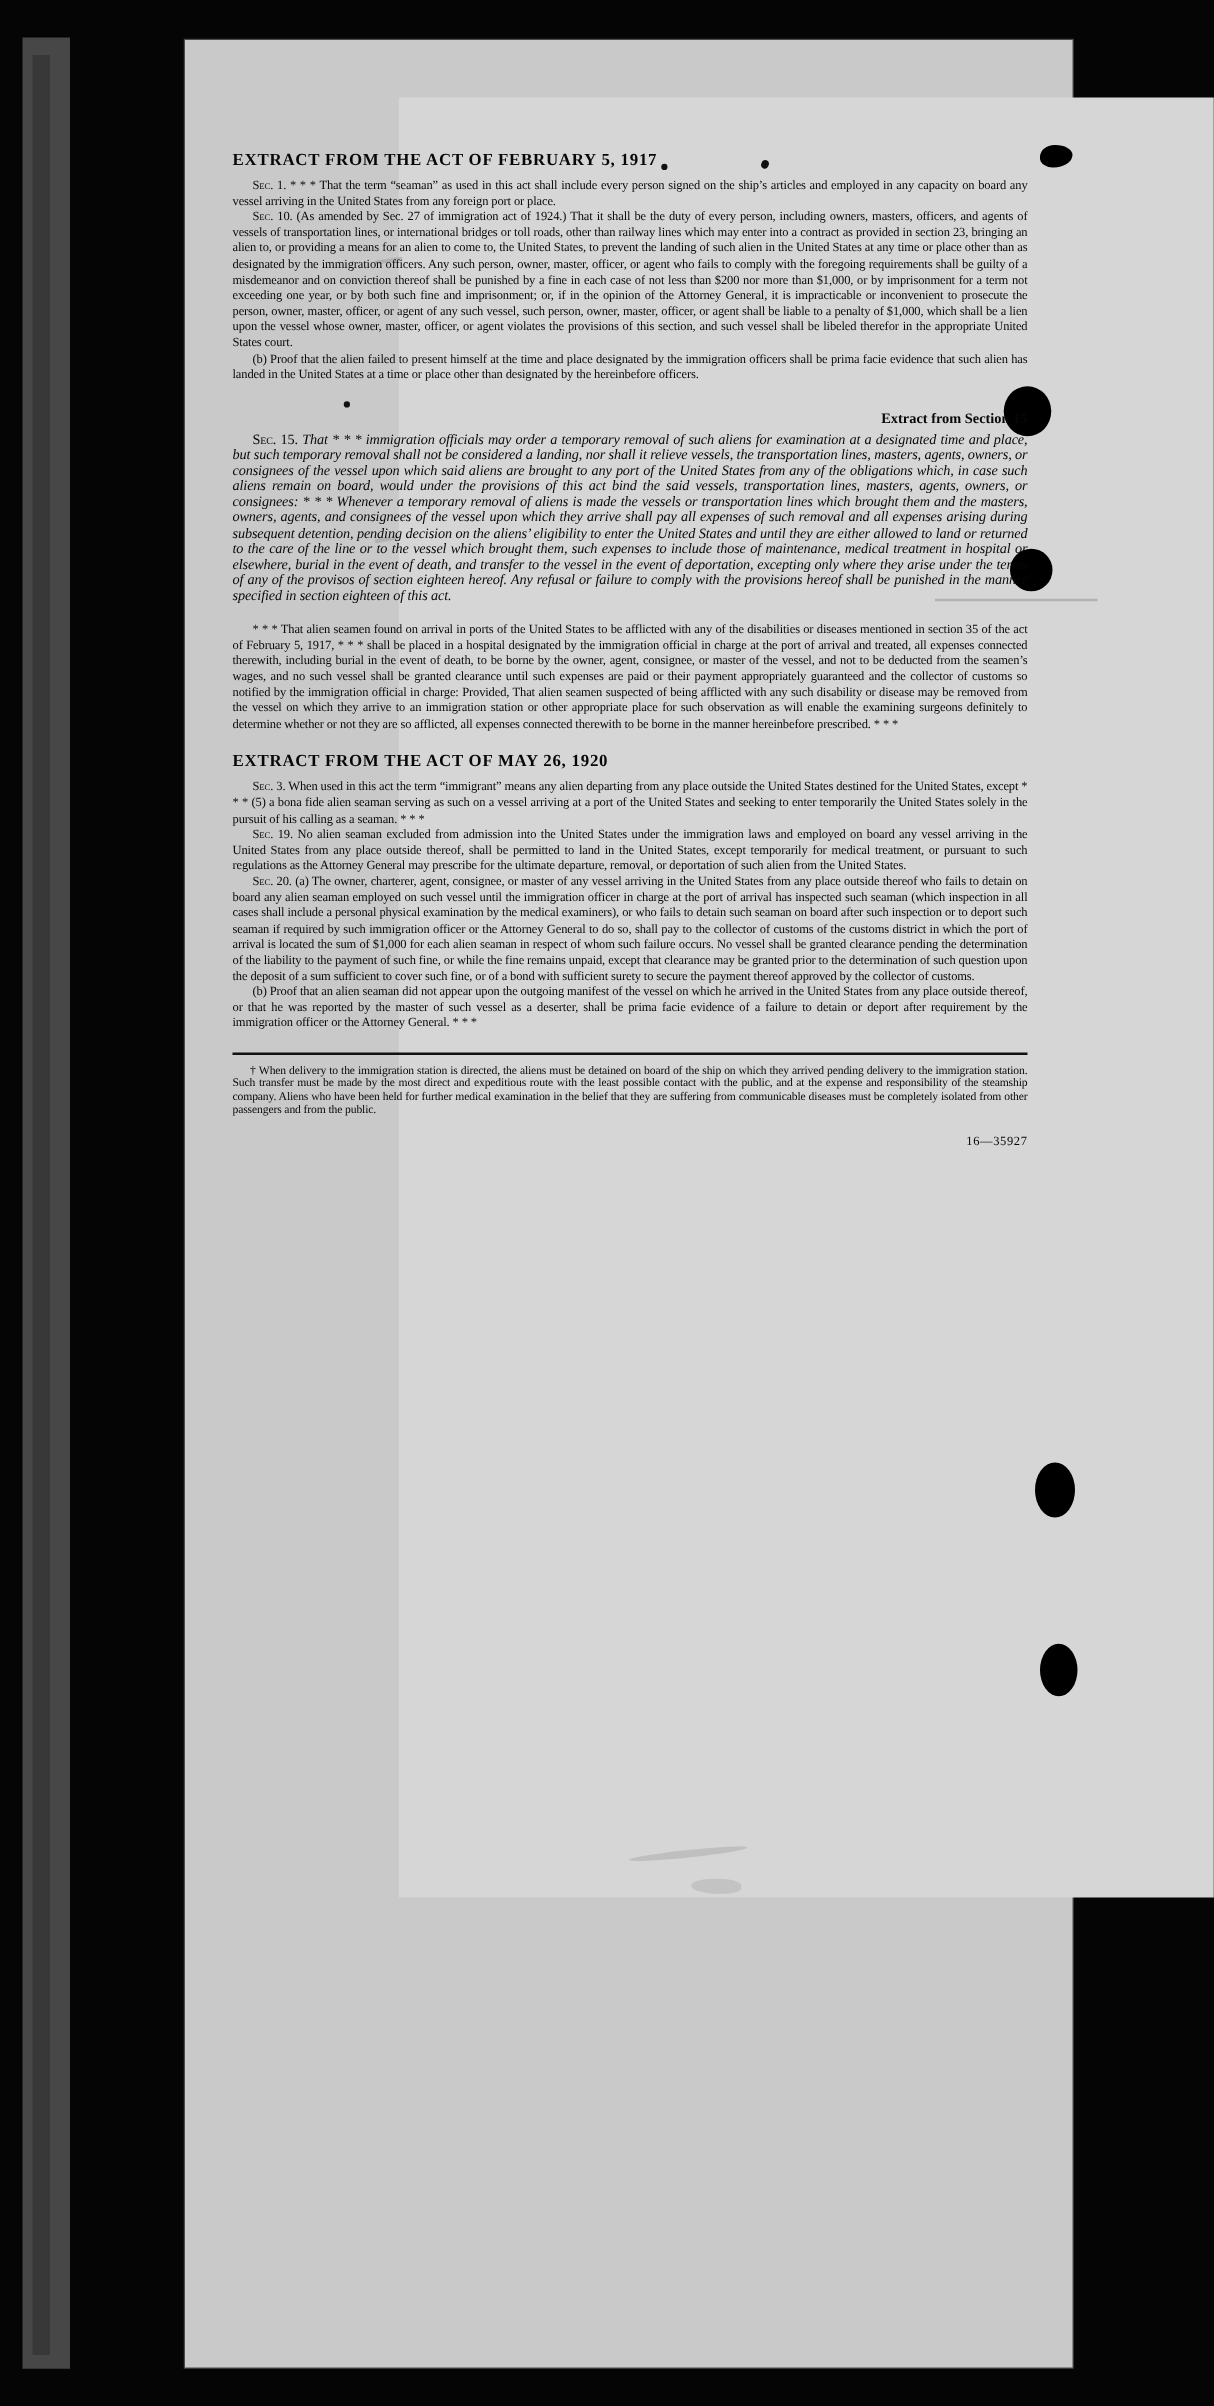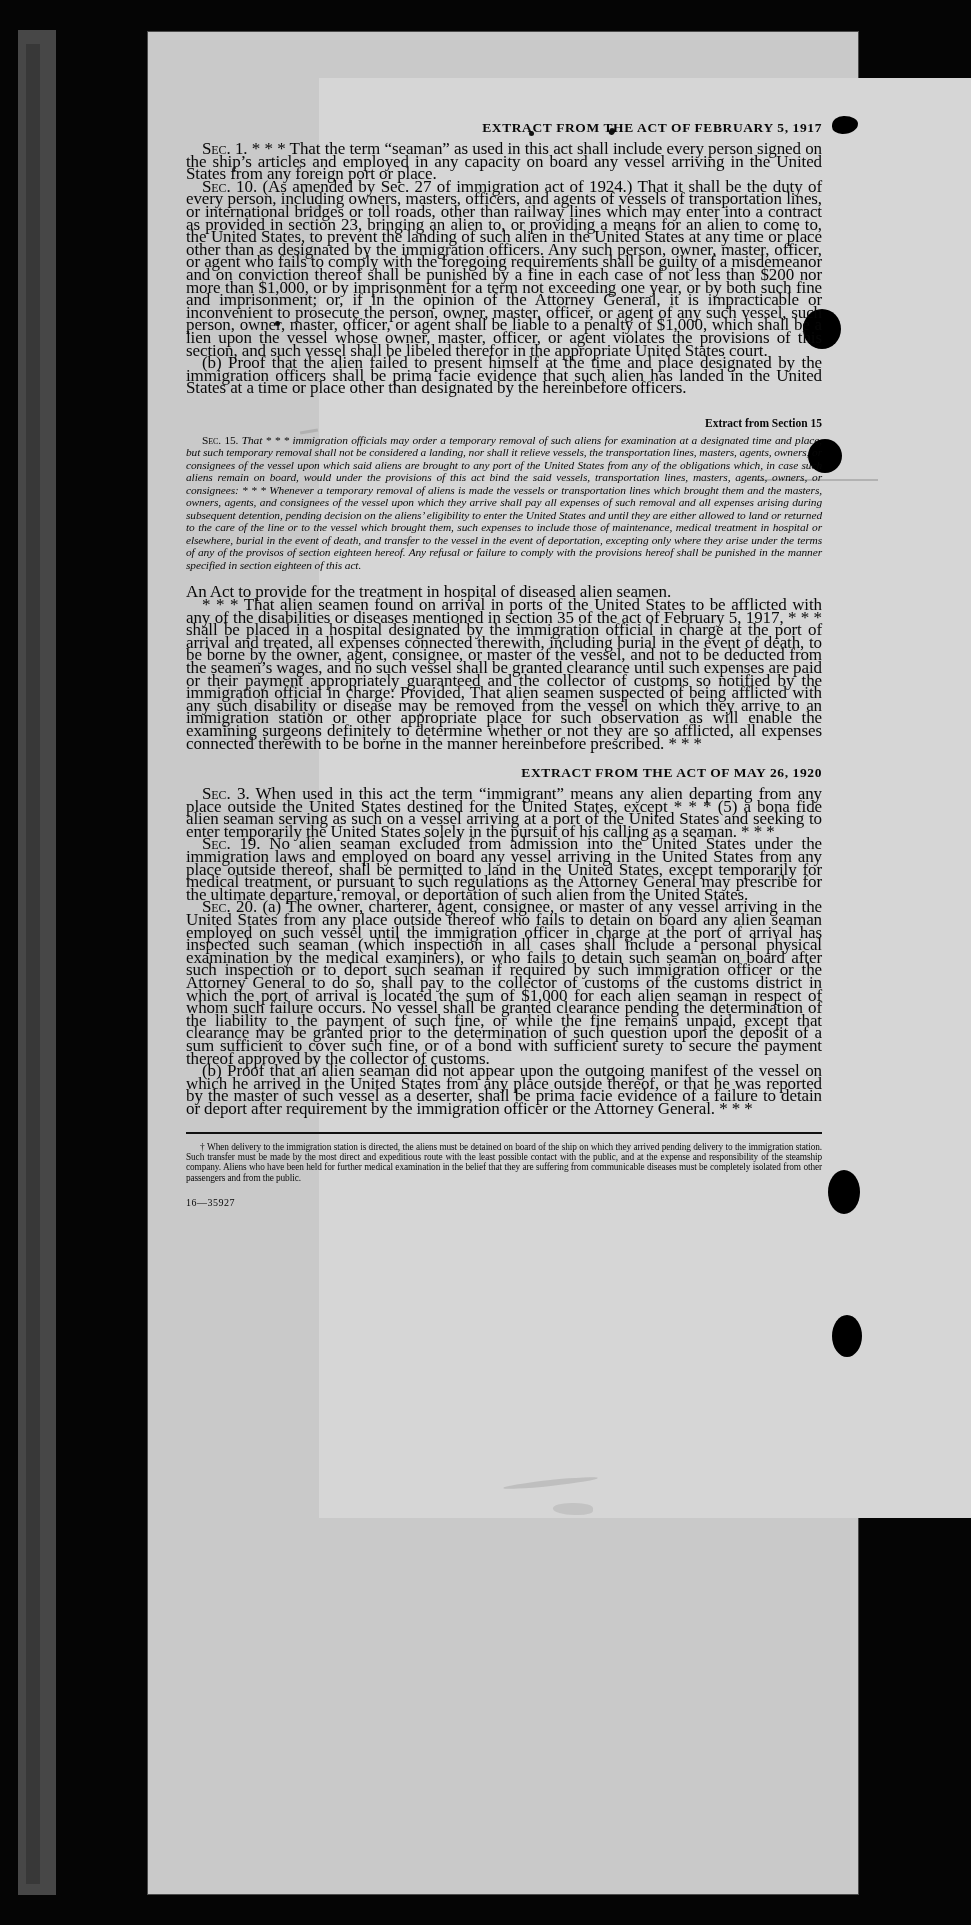--- a/index.html
+++ b/index.html
@@ -63,33 +63,33 @@
     left: 186px;
     top: 120px;
     width: 636px;
     color: #080808;
   }
   .doc * { box-sizing: border-box; }
 
   h2.head {
     font-size: 13.5px;
     font-weight: bold;
-    text-align: right;
+    text-align: left;
     letter-spacing: 0.6px;
     margin: 0 0 7px 0;
     text-transform: none;
   }
   h3.subhead {
     font-size: 11.5px;
     font-weight: bold;
     text-align: right;
     margin: 0 0 5px 0;
   }
   p.body {
-    font-size: 17px;
+    font-size: 10px;
     line-height: 12.6px;
     margin: 0 0 0 0;
     text-align: justify;
     text-indent: 16px;
     letter-spacing: -0.1px;
   }
   p.body.noind { text-indent: 0; }
   p.ital {
     font-size: 11.4px;
     line-height: 12.5px;
@@ -115,21 +115,21 @@
   p.footnote {
     font-size: 9.3px;
     line-height: 10.4px;
     margin: 0;
     text-align: justify;
     text-indent: 14px;
     letter-spacing: -0.1px;
   }
   .pagenum {
     font-size: 10px;
-    text-align: left;
+    text-align: right;
     margin-top: 14px;
     letter-spacing: 0.5px;
   }
   
   .blot {
     position: absolute;
     background: #000;
     border-radius: 50%;
   }
   .blot.b1 { left: 684px; top: 84px; width: 26px; height: 18px; border-radius: 46% 54% 60% 40%/55% 45% 58% 42%; }
@@ -192,21 +192,20 @@
 
   <div class="gap-l"></div>
 
   <h3 class="subhead">Extract from Section 15</h3>
 
   <p class="ital"><span class="sc blk">Sec. 15.</span><span> That * * * immigration officials may order a temporary removal of such aliens for examination at a designated time and place, but such temporary removal shall not be considered a landing, nor shall it relieve vessels, the transportation lines, masters, agents, owners, or consignees of the vessel upon which said aliens are brought to any port of the United States from any of the obligations which, in case such aliens remain on board, would under the provisions of this act bind the said vessels, transportation lines, masters, agents, owners, or consignees: * * * Whenever a temporary removal of aliens is made the vessels or transportation lines which brought them and the masters, owners, agents, and consignees of the vessel upon which they arrive shall pay all expenses of such removal and all expenses arising during subsequent detention, pending decision on the aliens’ eligibility to enter the United States and until they are either allowed to land or returned to the care of the line or to the vessel which brought them, such expenses to include those of maintenance, medical treatment in hospital or elsewhere, burial in the event of death, and transfer to the vessel in the event of deportation, excepting only where they arise under the terms of any of the provisos of section eighteen hereof. Any refusal or failure to comply with the provisions hereof shall be punished in the manner specified in section eighteen of this act.</span></p>
 
   <div class="gap-m"></div>
 
 
-  <p class="body noind"><span>An Act to provide for the treatment in hospital of diseased alien seamen.</span></p>
 
   <p class="body"><span>* * * That alien seamen found on arrival in ports of the United States to be afflicted with any of the disabilities or diseases mentioned in section 35 of the act of February 5, 1917, * * * shall be placed in a hospital designated by the immigration official in charge at the port of arrival and treated, all expenses connected therewith, including burial in the event of death, to be borne by the owner, agent, consignee, or master of the vessel, and not to be deducted from the seamen’s wages, and no such vessel shall be granted clearance until such expenses are paid or their payment appropriately guaranteed and the collector of customs so notified by the immigration official in charge: Provided, That alien seamen suspected of being afflicted with any such disability or disease may be removed from the vessel on which they arrive to an immigration station or other appropriate place for such observation as will enable the examining surgeons definitely to determine whether or not they are so afflicted, all expenses connected therewith to be borne in the manner hereinbefore prescribed. * * *</span></p>
 
   <div class="gap-m"></div>
 
   <h2 class="head">EXTRACT FROM THE ACT OF MAY 26, 1920</h2>
 
   <p class="body"><span class="sc">Sec. 3.</span><span> When used in this act the term “immigrant” means any alien departing from any place outside the United States destined for the United States, except * * * (5) a bona fide alien seaman serving as such on a vessel arriving at a port of the United States and seeking to enter temporarily the United States solely in the pursuit of his calling as a seaman. * * *</span></p>
 
   <p class="body"><span class="sc">Sec. 19.</span><span> No alien seaman excluded from admission into the United States under the immigration laws and employed on board any vessel arriving in the United States from any place outside thereof, shall be permitted to land in the United States, except temporarily for medical treatment, or pursuant to such regulations as the Attorney General may prescribe for the ultimate departure, removal, or deportation of such alien from the United States.</span></p>

